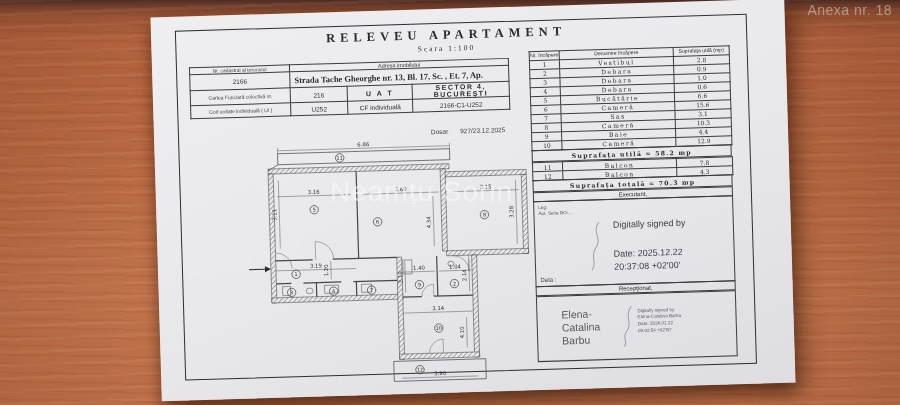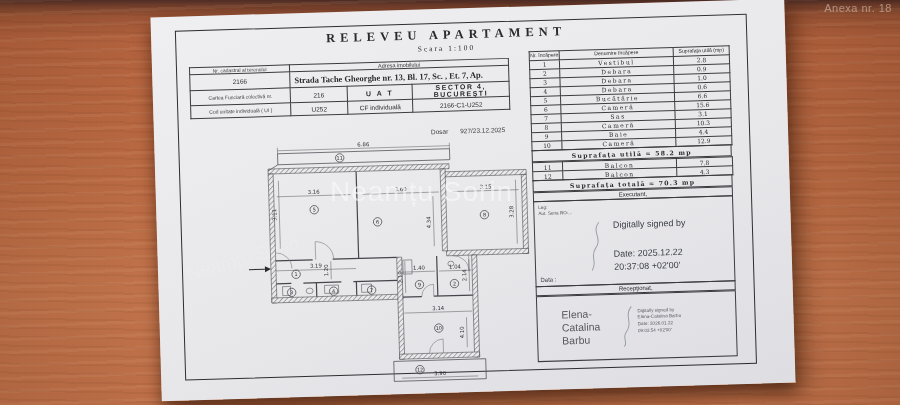--- a/index.html
+++ b/index.html
@@ -6,21 +6,21 @@
   .page{position:relative;width:900px;height:405px;overflow:hidden;
     background:linear-gradient(180deg,#4e2d26 0px,#74402c 6px,#9c5536 16px,#b4633e 40px,#bc6c44 45%,#c2744b 72%,#bd6f48 100%);
     font-family:"Liberation Sans",sans-serif;}
   .page::before{content:"";position:absolute;inset:0;
     background:repeating-linear-gradient(178deg,rgba(255,220,180,0.07) 0 3px,transparent 3px 13px),
                repeating-linear-gradient(181deg,rgba(60,25,8,0.06) 0 2px,transparent 2px 9px);
     pointer-events:none;}
   .page::after{content:"";position:absolute;inset:0;
     background:linear-gradient(90deg,rgba(70,30,12,.12) 0%,transparent 18%,transparent 82%,rgba(70,30,12,.16) 100%);
     pointer-events:none;}
-  .annotation{position:absolute;right:8px;top:2px;font-size:11px;color:rgba(226,209,198,0.55);letter-spacing:.5px;z-index:5;}
+  .annotation{position:absolute;right:8px;top:2px;font-size:14px;color:rgba(226,209,198,0.55);letter-spacing:.5px;z-index:5;}
   .paper{position:absolute;left:156px;top:8px;width:634px;height:384px;
     background:linear-gradient(160deg,#efeef1 0%,#e8e7ea 55%,#dedde2 100%);
     transform:rotate(-1.7deg);
     box-shadow:0 10px 16px rgba(45,18,6,.5),12px 8px 22px rgba(45,18,6,.32);
     z-index:2;}
   .frame{position:absolute;left:24px;top:14px;width:570px;height:348px;border:1px solid #2e2e30;}
   .title-block{position:absolute;left:130px;top:4px;width:280px;text-align:center;color:#2b2b2e;}
   .title{font-family:"Liberation Serif",serif;font-weight:bold;font-size:12.5px;letter-spacing:5px;white-space:nowrap;}
   .scale{font-family:"Liberation Serif",serif;font-size:7.5px;letter-spacing:2px;margin-top:1px;}
   

